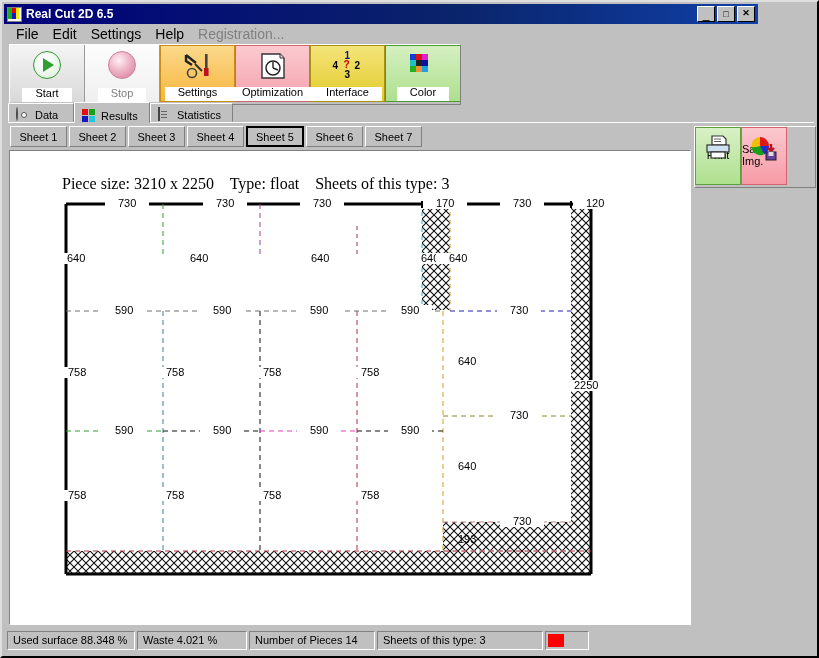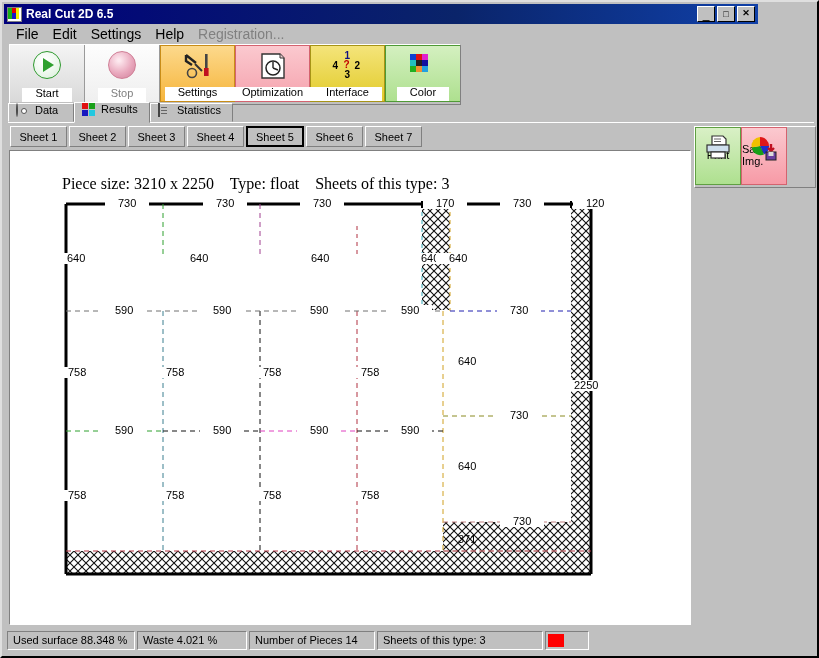--- a/index.html
+++ b/index.html
@@ -62,21 +62,21 @@
   .circ{width:28px;height:28px;border-radius:50%;box-sizing:border-box;}
   .circ-start{border:1.5px solid #2f9a2f;background:radial-gradient(circle at 40% 35%,#fff 10%,#eaf6ea 60%,#d6ebd6 100%);
      display:flex;align-items:center;justify-content:center;}
   .tri{width:0;height:0;border-left:11px solid #2fa02f;border-top:7px solid transparent;border-bottom:7px solid transparent;margin-left:3px;}
   .circ-stop{border:1.5px solid #d07f96;background:radial-gradient(circle at 38% 32%,#fde9ef 5%,#e9a8bd 55%,#cf7f9a 100%);}
 
   
   .tabstrip{position:absolute;left:6px;top:101px;width:806px;height:20px;}
   .tab{position:absolute;top:0;height:19px;background:#c0c0c0;
       border:1px solid;border-color:#fff #808080 #c0c0c0 #fff;
-      display:flex;align-items:flex-start;padding:0 7px;box-sizing:border-box;font-size:11px;}
+      display:flex;align-items:flex-end;padding:0 7px;box-sizing:border-box;font-size:11px;}
   .tab.sel{background:#c0c0c0;border-color:#fff #808080 #c0c0c0 #fff;top:-1px;height:21px;z-index:3;}
   .tabline{position:absolute;left:0;top:19px;width:806px;height:1px;background:#fff;}
   .tab .ticon{width:14px;height:13px;margin-right:5px;position:relative;}
 
   .cd{width:13px;height:13px;border-radius:50%;
       background:conic-gradient(#63c8a0,#f0e060,#e07070,#8080e0,#63c8a0);
       border:1px solid #4a4a4a;position:relative;}
   .cd:after{content:"";position:absolute;left:4px;top:4px;width:4px;height:4px;border-radius:50%;
       background:#fff;border:1px solid #555;}
 
@@ -367,21 +367,21 @@
       <div class="lbl" style="left:143px;top:339px;">758</div>
       <div class="lbl" style="left:240px;top:339px;">758</div>
       <div class="lbl" style="left:338px;top:339px;">758</div>
 
       
       <div class="lbl" style="left:487px;top:154px;">730</div>
       <div class="lbl" style="left:435px;top:205px;">640</div>
       <div class="lbl" style="left:487px;top:259px;">730</div>
       <div class="lbl" style="left:435px;top:310px;">640</div>
       <div class="lbl" style="left:490px;top:365px;">730</div>
-      <div class="lbl" style="left:435px;top:383px;background:transparent;">371</div>
+      <div class="lbl" style="left:435px;top:383px;background:transparent;">193</div>
 
       
       <div class="lbl" style="left:551px;top:229px;">2250</div>
     </div>
   </div>
 
   <div class="sidepanel">
     <div class="sidebtn sb-print">
       <div class="gfx">
         <svg width="28" height="26" viewBox="0 0 28 26">

